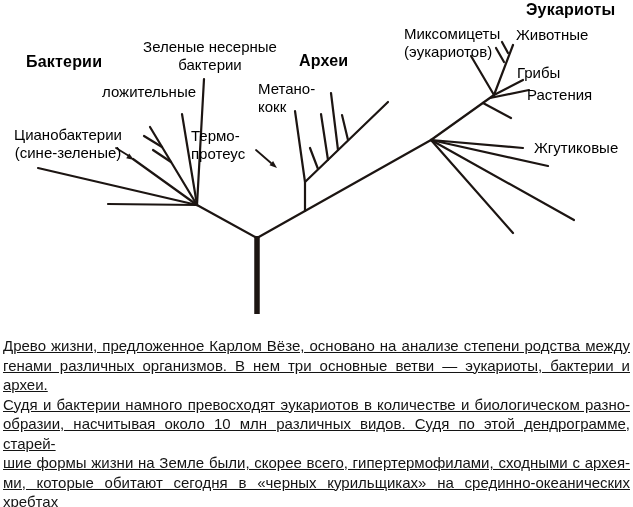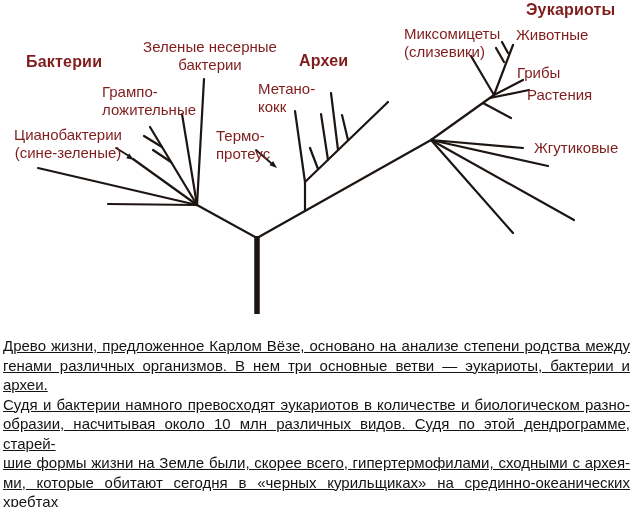--- a/index.html
+++ b/index.html
@@ -10,21 +10,21 @@
     font-family:"Liberation Sans", sans-serif;
     color:#1a1312;
     overflow:hidden;
   }
   .tree{position:absolute;left:0;top:0;width:633px;height:330px;}
   .tree svg{position:absolute;left:0;top:0;}
   .lbl{
     position:absolute;
     font-size:15px;
     line-height:18px;
-    color:#7f1d1d;
+    color:#000000;
     white-space:nowrap;
   }
   .lbl.center{text-align:center;white-space:normal;}
   .lbl.bold{font-weight:700;font-size:16px;letter-spacing:.2px;}
   .lbl .ln{display:block;white-space:nowrap;}
   .caption{
     position:absolute;left:3px;right:3px;top:336px;
     font-size:15px;line-height:19.5px;color:#141414;
   }
   .caption .cline{
@@ -98,42 +98,41 @@
     <div class="lbl bold" style="left:26px;top:53px">Бактерии</div>
     <div class="lbl bold" style="left:299px;top:52px">Археи</div>
     <div class="lbl bold" style="left:526px;top:1px">Эукариоты</div>
 
     <div class="lbl center" style="left:140px;top:38px;width:140px">
       <span class="ln">Зеленые несерные</span>
       <span class="ln">бактерии</span>
     </div>
 
     <div class="lbl" style="left:102px;top:83px">
-      <span class="ln">Грампо-</span>
       <span class="ln">ложительные</span>
     </div>
 
     <div class="lbl center" style="left:6px;top:126px;width:124px">
       <span class="ln">Цианобактерии</span>
       <span class="ln">(сине-зеленые)</span>
     </div>
 
-    <div class="lbl" style="left:216px;top:127px">
+    <div class="lbl" style="left:191px;top:127px">
       <span class="ln">Термо-</span>
       <span class="ln">протеус</span>
     </div>
 
     <div class="lbl" style="left:258px;top:80px">
       <span class="ln">Метано-</span>
       <span class="ln">кокк</span>
     </div>
 
     <div class="lbl" style="left:404px;top:25px">
       <span class="ln">Миксомицеты</span>
-      <span class="ln">(слизевики)</span>
+      <span class="ln">(эукариотов)</span>
     </div>
 
     <div class="lbl" style="left:516px;top:26px">Животные</div>
 
     <div class="lbl" style="left:517px;top:64px">Грибы</div>
 
     <div class="lbl" style="left:527px;top:86px">Растения</div>
 
     <div class="lbl" style="left:534px;top:139px">Жгутиковые</div>
   </div>

